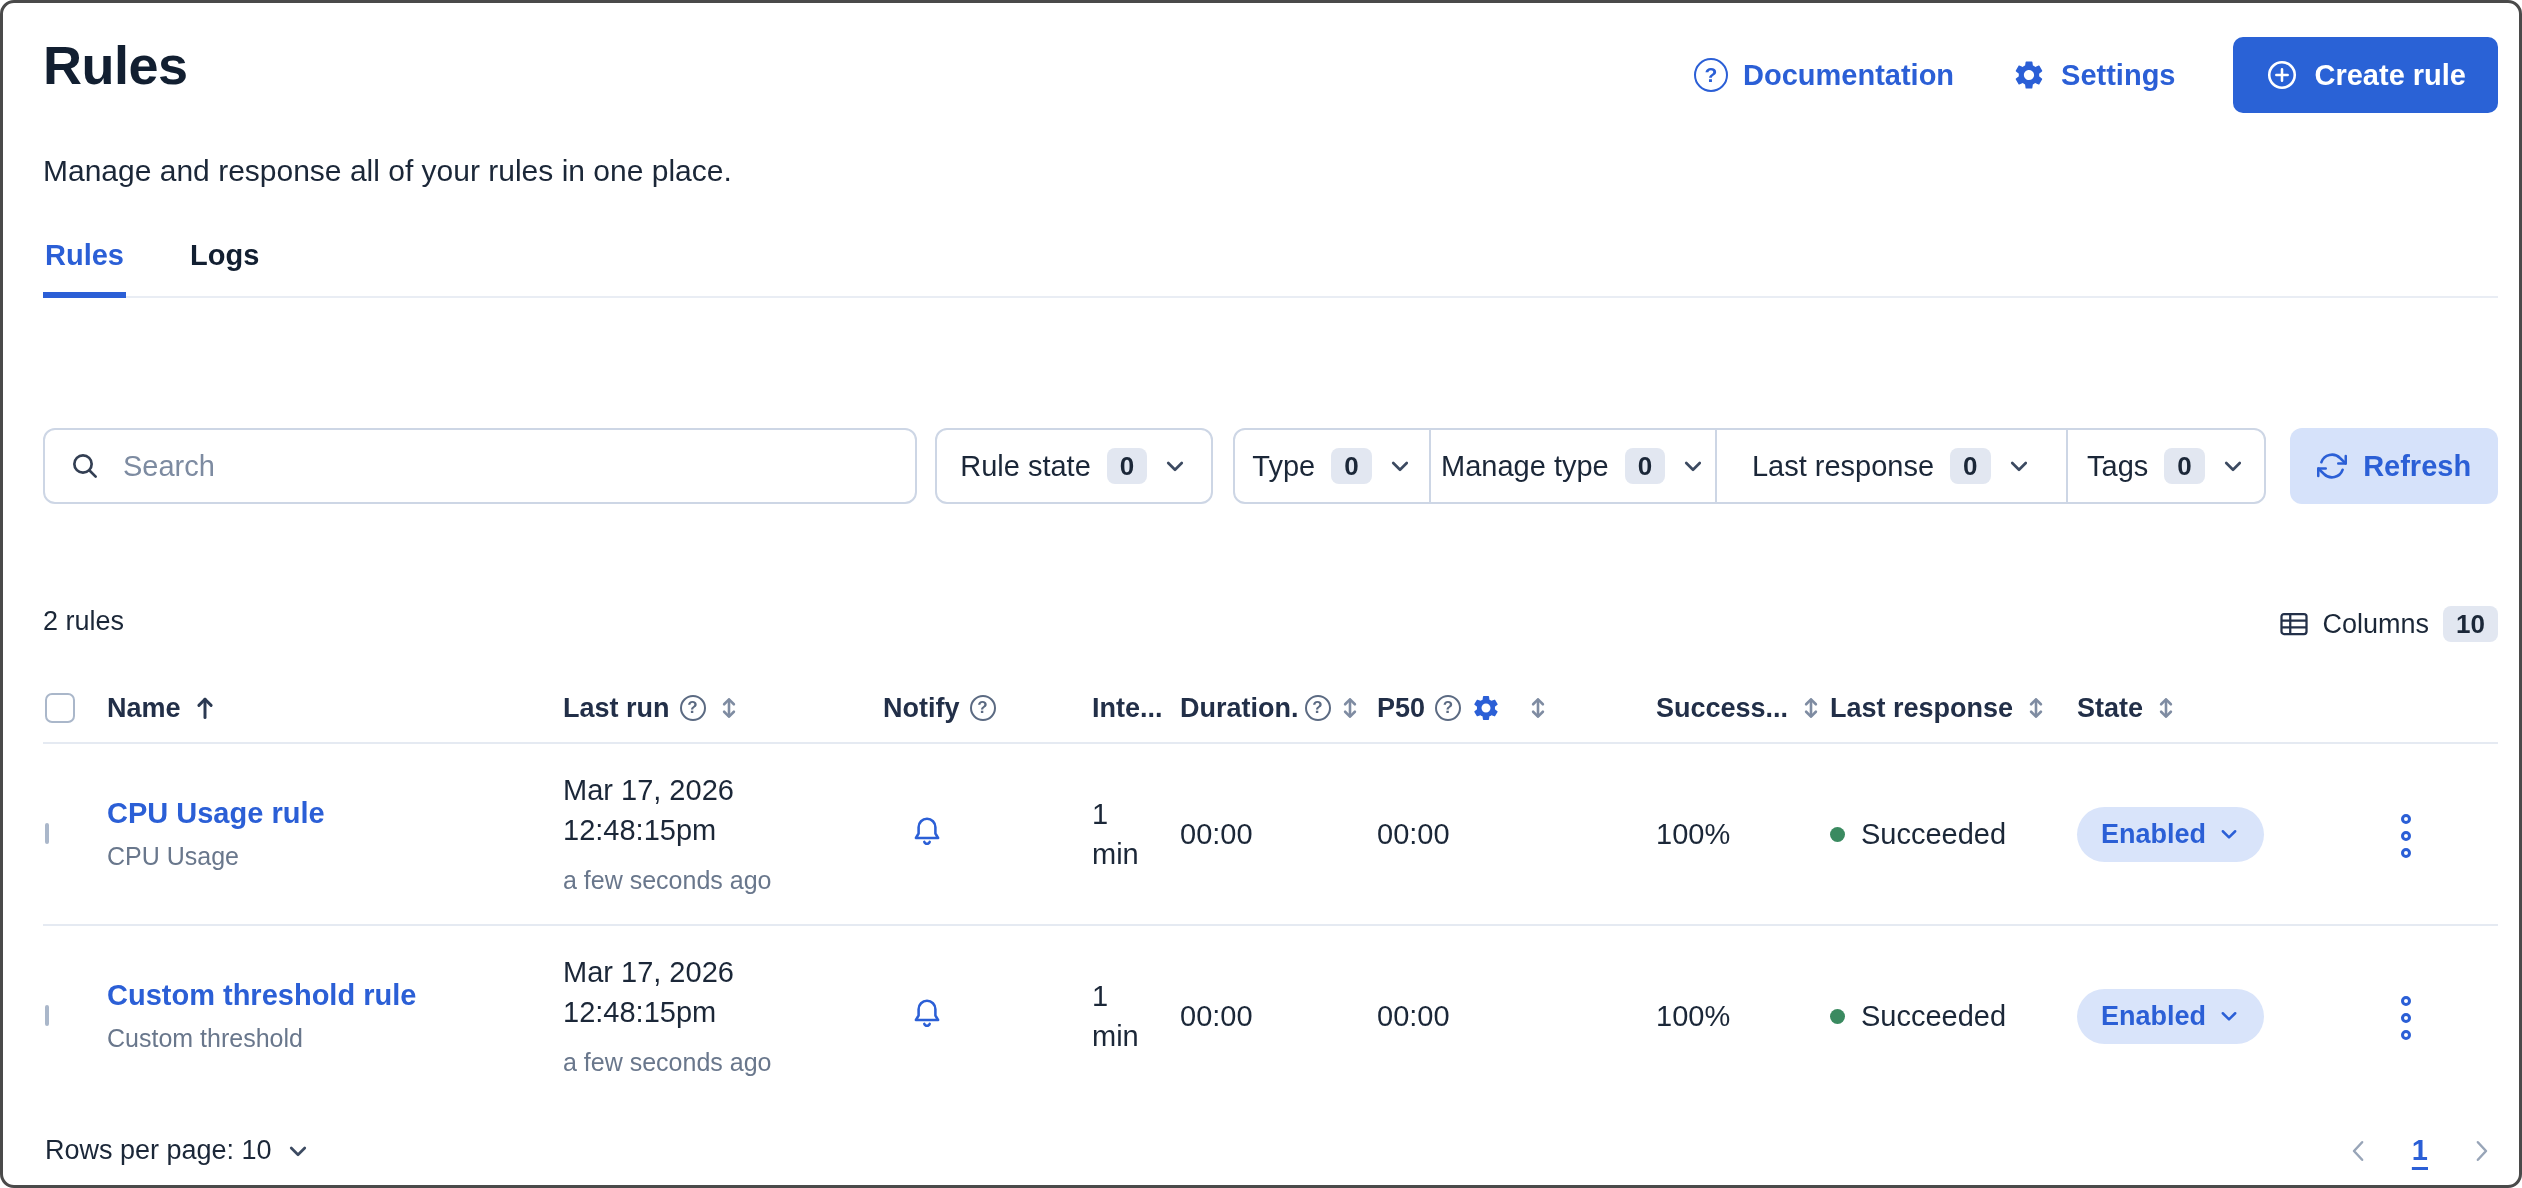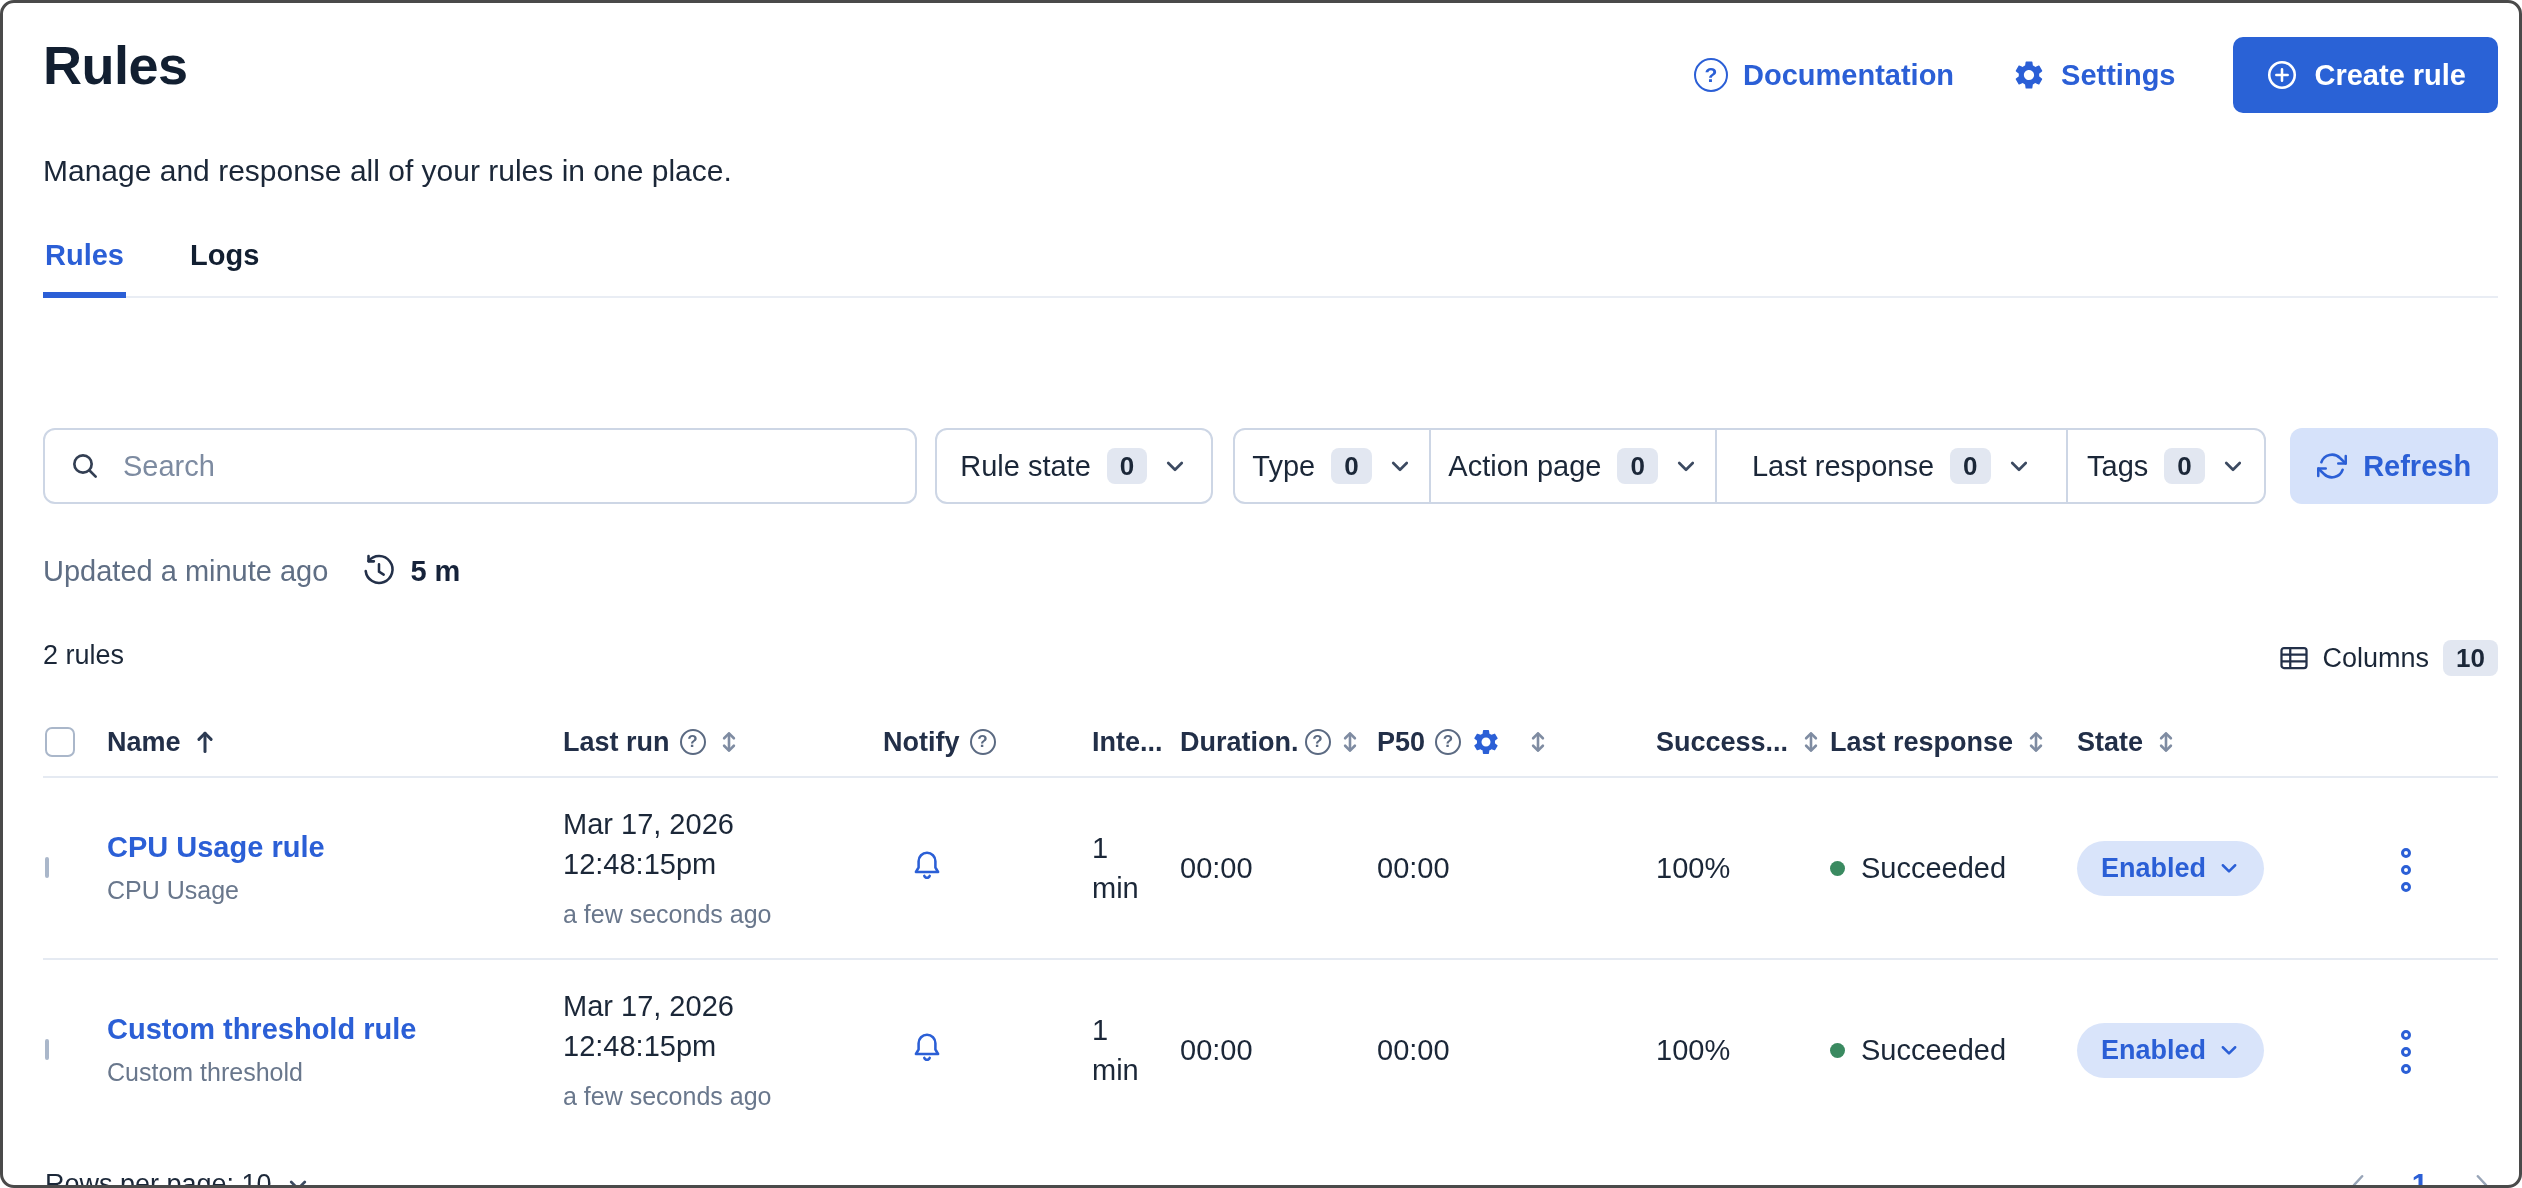--- a/index.html
+++ b/index.html
@@ -208,21 +208,21 @@
       </div>
       <div class="filter-group">
         <div class="filter-item fi-type">
           <span class="filter-label">Type</span>
           <span class="count-badge">0</span>
           <svg class="chev" width="24" height="24" viewBox="0 0 16 16">
               <use href="#i-chevron-down"></use>
             </svg>
         </div>
         <div class="filter-item fi-action">
-          <span class="filter-label">Action page</span>
+          <span class="filter-label">Manage type</span>
           <span class="count-badge">0</span>
           <svg class="chev" width="24" height="24" viewBox="0 0 16 16">
               <use href="#i-chevron-down"></use>
             </svg>
         </div>
         <div class="filter-item fi-lastresp">
           <span class="filter-label">Last response</span>
           <span class="count-badge">0</span>
           <svg class="chev" width="24" height="24" viewBox="0 0 16 16">
               <use href="#i-chevron-down"></use>
@@ -238,29 +238,20 @@
       </div>
       <button class="refresh-btn">
         <svg width="30" height="30" viewBox="0 0 24 24">
             <use href="#i-refresh"></use>
           </svg>
         <span>Refresh</span>
       </button>
     </div>
 
     <div class="status-row">
-      <div class="status-right">
-        <span class="updated-text">Updated a minute ago</span>
-        <span class="interval-chip">
-          <svg width="34" height="34" viewBox="0 0 24 24">
-              <use href="#i-clock-refresh"></use>
-            </svg>
-          <span>5 m</span>
-        </span>
-      </div>
     </div>
 
     <div class="meta-row">
       <span class="rule-count">2 rules</span>
       <div class="columns-btn">
         <svg width="30" height="30" viewBox="0 0 24 24">
             <use href="#i-grid"></use>
           </svg>
         <span>Columns</span>
         <span class="count-badge">10</span>

